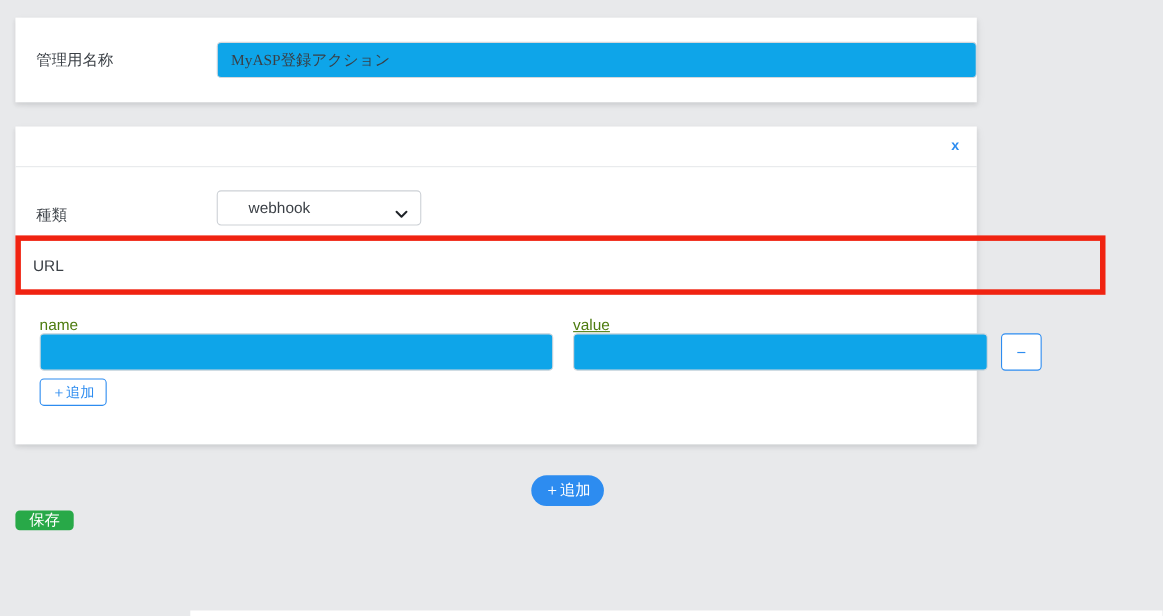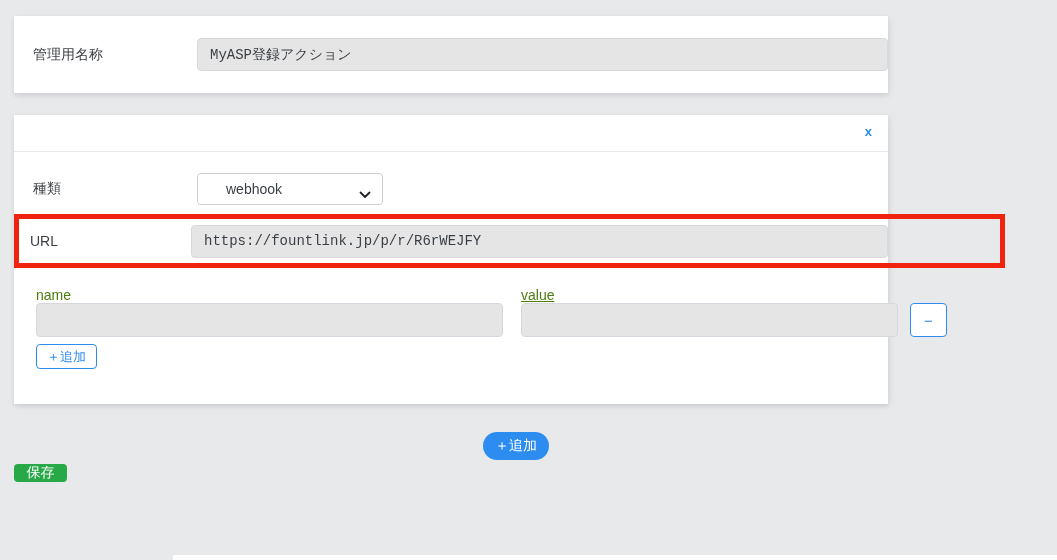--- a/index.html
+++ b/index.html
@@ -22,43 +22,43 @@
   .card-name { top:16px; height:77px; display:flex; align-items:center; padding-left:19px; }
   .field-label { font-size:14px; color:#3a3f45; }
   .card-name .field-label { width:164px; flex:0 0 164px; }
   .text-input {
     border:1px solid #d5d8dc;
     border-radius:4px;
     height:33px;
     font-size:14px;
     color:#3a3f45;
     padding:0 12px;
-    font-family:Liberation Mono, monospace;
-    background:#e5e5e5;
+    font-family:Liberation Serif, serif;
+    background:#0ea5e9;
     outline:none;
   }
   .name-input { width:801px; }
 
   .card-action { top:115px; height:289px; }
   .card-header {
     height:37px;
     border-bottom:1px solid #e7e9ec;
     position:relative;
   }
   .close-x {
     position:absolute;
     right:16px;
     top:10px;
     color:var(--primary);
     font-size:13px;
     font-weight:700;
     line-height:1;
     cursor:pointer;
   }
-  .type-row { position:absolute; left:0; top:58px; width:100%; height:32px; display:flex; align-items:center; }
+  .type-row { position:absolute; left:0; top:58px; width:100%; height:32px; display:flex; align-items:flex-end; }
   .type-row .field-label { margin-left:19px; width:164px; flex:0 0 164px; }
   .select-box {
     position:relative;
     width:186px; height:32px;
     border:1px solid #cdd1d6;
     border-radius:4px;
     background:#fff;
     display:flex; align-items:center;
     padding:0 28px;
     font-size:14px;
@@ -160,21 +160,20 @@
             <path d="M1.5 1.5 L6 6 L10.5 1.5" stroke="#1f2328" stroke-width="1.8" fill="none" stroke-linecap="round" stroke-linejoin="round"></path>
           </svg>
       </span>
     </div>
   </div>
 
   <div class="url-annotation"></div>
 
   <div class="url-row">
     <span class="field-label">URL</span>
-    <input class="text-input url-input" type="text" value="https://fountlink.jp/p/r/R6rWEJFY" style="">
   </div>
 
   <span class="param-label name">name</span>
   <span class="param-label value">value</span>
 
   <input class="text-input param-input name" type="text" value="" style="">
   <input class="text-input param-input value" type="text" value="" style="">
 
   <button class="minus-btn">
     <span>−</span>

